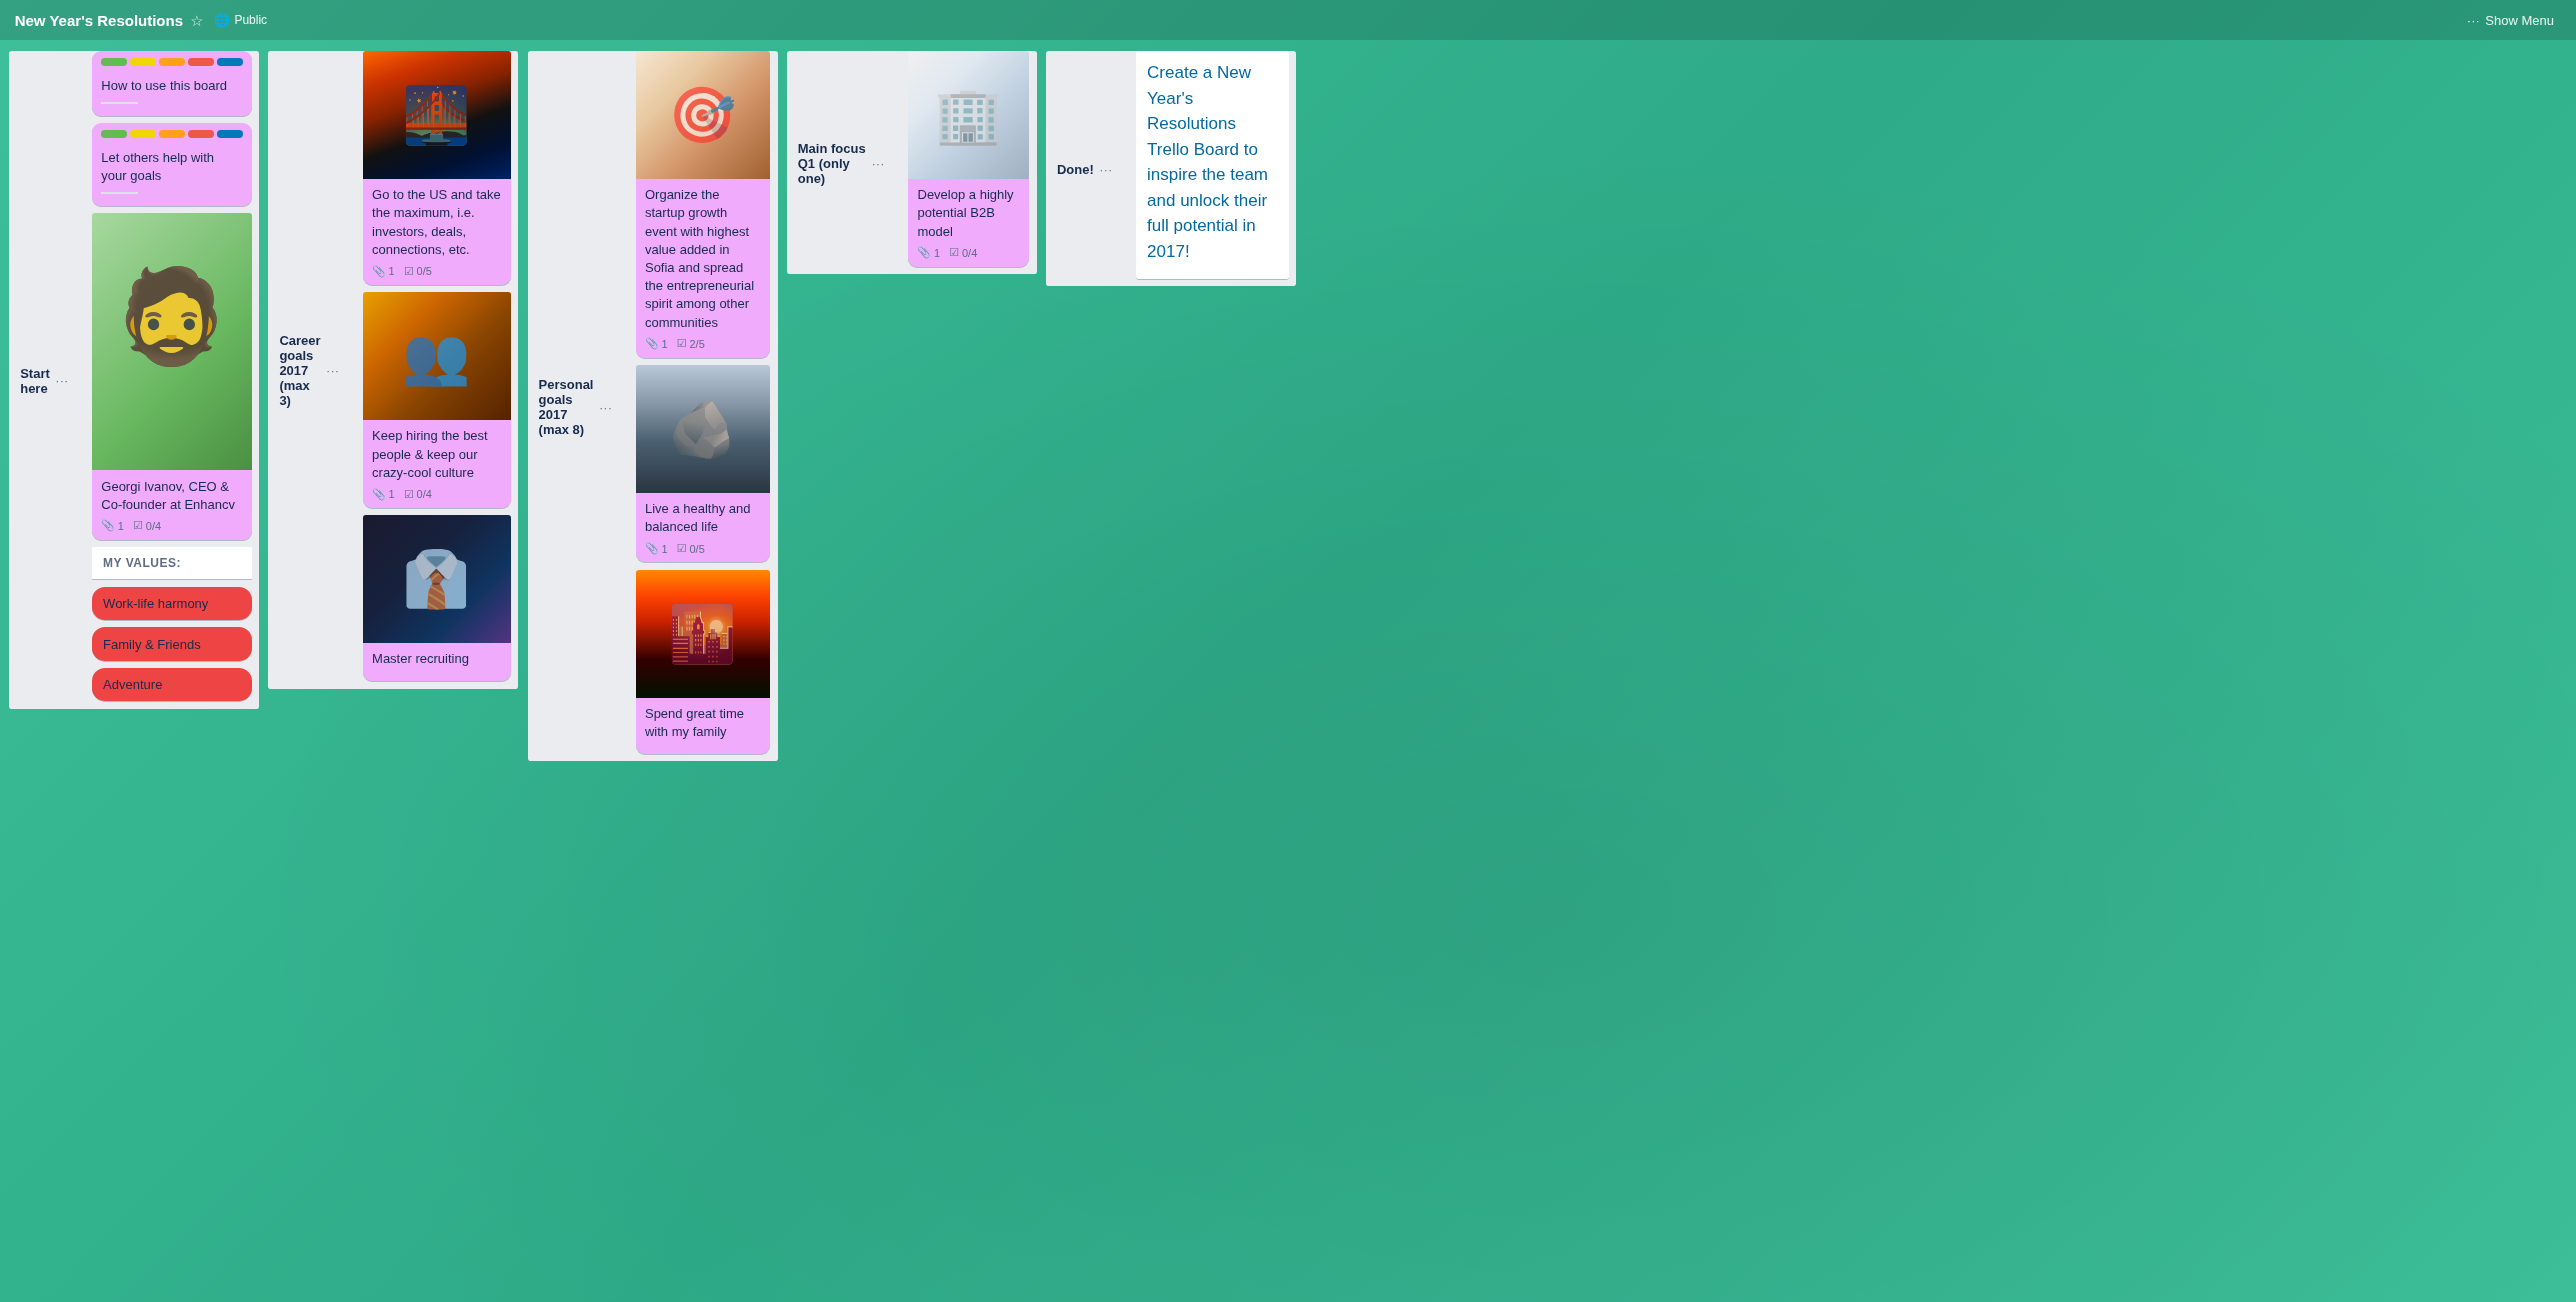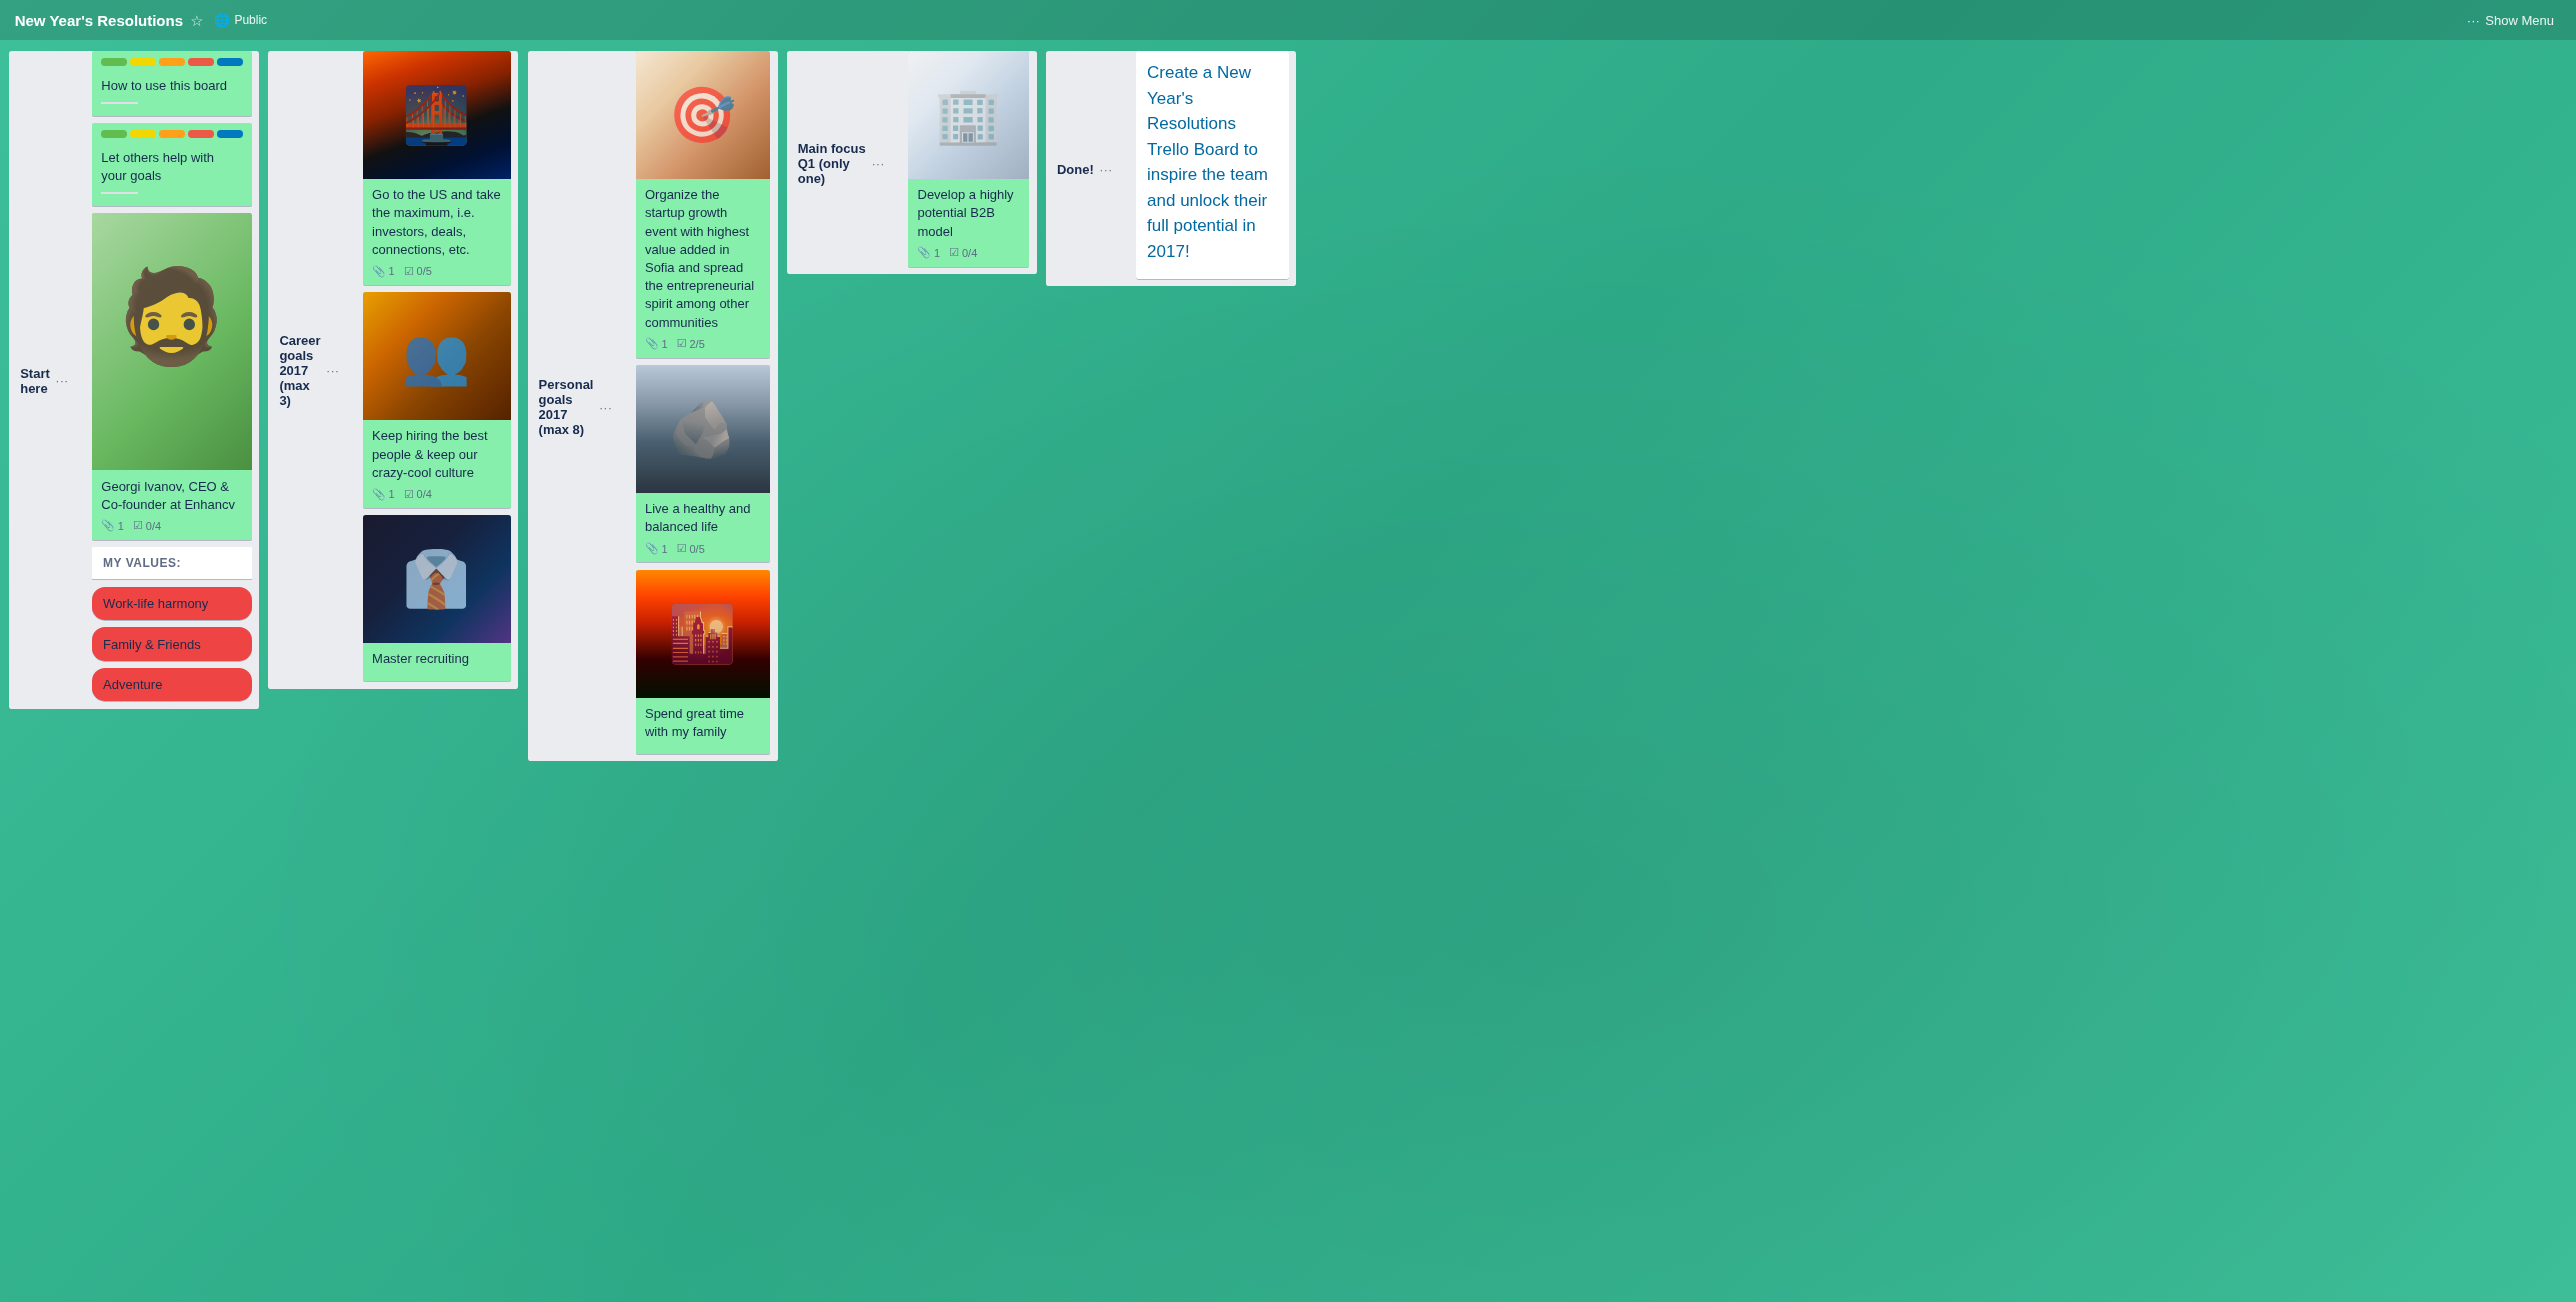--- a/index.html
+++ b/index.html
@@ -124,22 +124,22 @@
     }
 
     .list-cards {
       padding: 0 7.3px 7.3px;
       display: flex;
       flex-direction: column;
       gap: 7.3px;
     }
 
     .card {
-      background: #86efac;
-      border-radius: 2px;
+      background: #f0abfc;
+      border-radius: 9px;
       box-shadow: 0 0.9px 0 rgba(9,30,66,0.25);
       cursor: pointer;
       position: relative;
     }
 
     
     .card-img-bridge {
       width: 100%;
       height: 128px;
       border-radius: 2.8px 2.8px 0 0;

